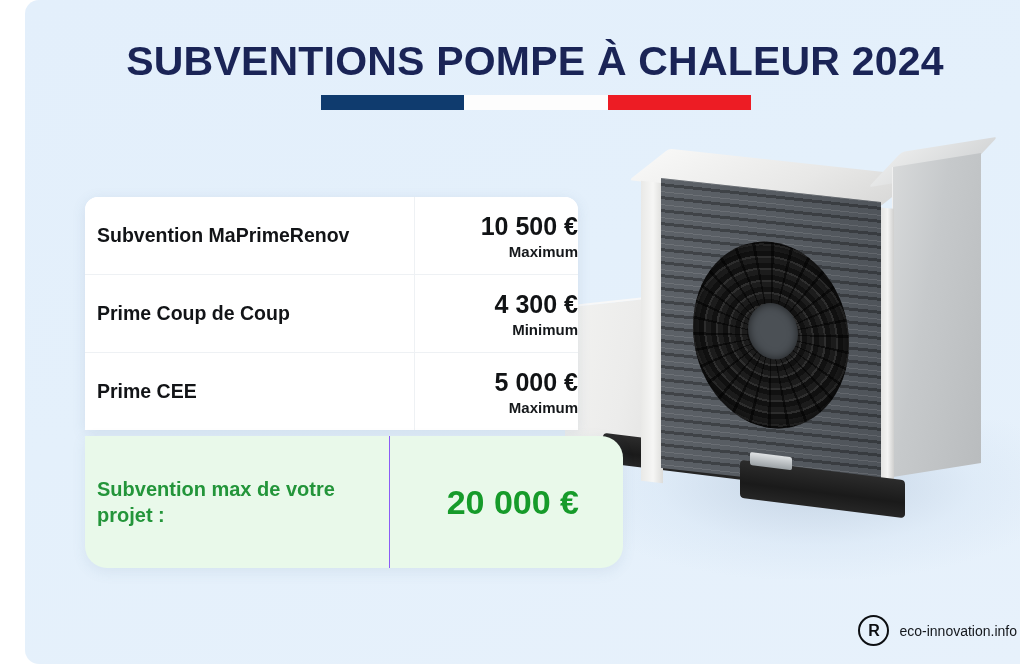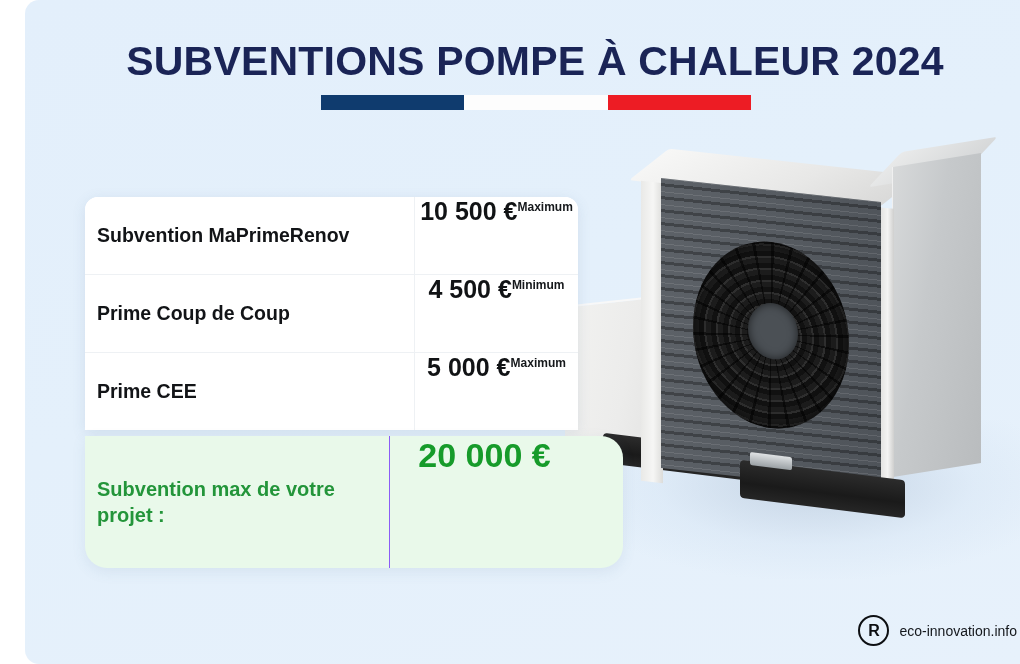--- a/index.html
+++ b/index.html
@@ -199,31 +199,32 @@
     box-sizing: border-box;
     font-size: 19.5px;
     font-weight: bold;
     color: #121417;
   }
   .cell-value {
     flex: 1;
     border-left: 1px solid #eef1f4;
     height: 100%;
     display: flex;
-    align-items: flex-start;
+    flex-direction: column;
+    align-items: flex-end;
     justify-content: center;
   }
   .cell-value .amount {
     font-size: 25px;
     font-weight: bold;
     color: #111315;
     line-height: 1.12;
   }
   .cell-value .qual {
-    font-size: 12px;
+    font-size: 15px;
     font-weight: bold;
     color: #15181b;
     margin-top: 3px;
   }
 
   
   #total-row {
     position: absolute;
     left: 60px;
     top: 436px;
@@ -312,21 +313,21 @@
       <div class="cell-label">Subvention MaPrimeRenov</div>
       <div class="cell-value">
         <div class="amount">10 500 €</div>
         <div class="qual">Maximum</div>
       </div>
     </div>
 
     <div class="row">
       <div class="cell-label">Prime Coup de Coup</div>
       <div class="cell-value">
-        <div class="amount">4 500 €</div>
+        <div class="amount">4 300 €</div>
         <div class="qual">Minimum</div>
       </div>
     </div>
 
     <div class="row">
       <div class="cell-label">Prime CEE</div>
       <div class="cell-value">
         <div class="amount">5 000 €</div>
         <div class="qual">Maximum</div>
       </div>

